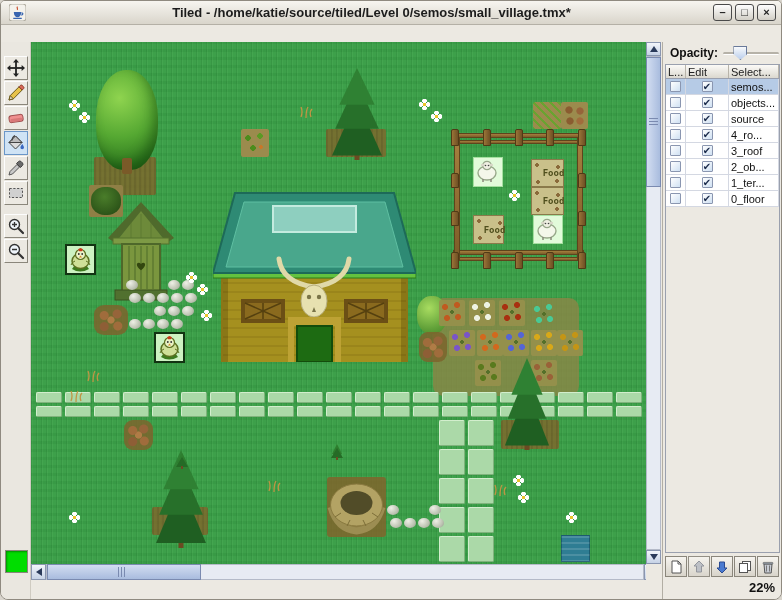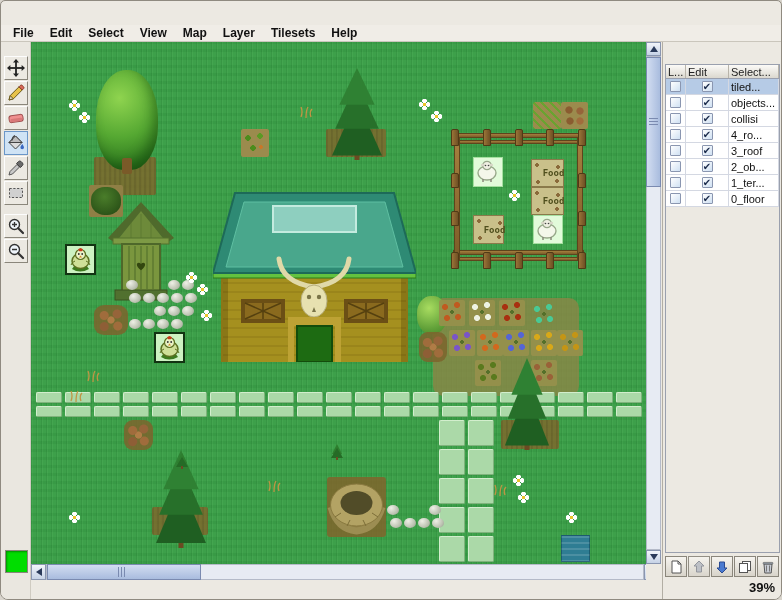--- a/index.html
+++ b/index.html
@@ -152,31 +152,38 @@
   .lbtn{width:22px;height:21px;background:linear-gradient(#f6f4ef,#d8d4ca);border:1px solid #8a867b;
         display:flex;align-items:center;justify-content:center;}
   .lbtn.dis{opacity:.9;}
   .lbtn svg{width:14px;height:14px;display:block;}
   .zoomlvl{position:absolute;right:8px;top:538px;font-size:13px;font-weight:bold;color:#111;}
 </style>
 </head>
 <body>
 
 <div class="window">
-
-  <div class="menubar">
-      <div class="menu-item">File</div>
-      <div class="menu-item">Edit</div>
-      <div class="menu-item">Select</div>
-      <div class="menu-item">View</div>
-      <div class="menu-item">Map</div>
-      <div class="menu-item">Layer</div>
-      <div class="menu-item">Tilesets</div>
-      <div class="menu-item">Help</div>
-    </div>
+  <div class="titlebar">
+    <span class="winicon">
+      <svg viewBox="0 0 16 16">
+          <rect width="16" height="16" rx="3" fill="#f4f2ec" stroke="#b0aca0"></rect>
+          <path d="M8 2.5c-1.2 1 .8 1.8-.3 3" stroke="#c84a2a" fill="none" stroke-width="1.1"></path>
+          <path d="M4.5 7.5h7c0 3-1.5 5-3.5 5s-3.5-2-3.5-5z" fill="#3a66b0"></path>
+          <path d="M11.5 8.5c1.8-.3 2.3 1.4 0 2" fill="none" stroke="#3a66b0" stroke-width="1.1"></path>
+          <path d="M4 13.5h8" stroke="#3a66b0" stroke-width="1.2"></path>
+        </svg>
+    </span>
+    <div class="title">Tiled - /home/katie/source/tiled/Level 0/semos/small_village.tmx*</div>
+    <div class="winbtns">
+        <div class="winbtn">–</div>
+        <div class="winbtn">□</div>
+        <div class="winbtn">×</div>
+      </div>
+  </div>
+
 
   <div class="toolcol">
     <div class="toolhandle"></div>
     <div id="toolbtns">
         <div class="toolbtn">
           <svg viewBox="0 0 18 18">
             <g fill="#222">
               <path d="M9 0l3 3.4H6z"></path>
               <path d="M9 18l3-3.4H6z"></path>
               <path d="M0 9l3.4-3v6z"></path>
@@ -540,52 +547,59 @@
       <div class="sb-btn" style="right: 0px; top: 0px; height: 16px;">
         <div class="tri right"></div>
       </div>
       <div class="sb-thumb h" style="top: 0px; left: 16px; height: 16px; width: 154px;">
         <div class="grip"></div>
       </div>
     </div>
   <div class="sb-corner"></div>
 
   <div class="rpanel">
+    <div class="oprow">
+      <span class="oplabel">Opacity:</span>
+      <div class="slider">
+        <div class="slider-track"></div>
+        <div class="slider-thumb" id="opthumb" style="left: 10.4px;"></div>
+      </div>
+    </div>
     <div class="ltable" id="ltable">
         <div class="lth">
           <span class="c0">L...</span>
           <span class="c1">Edit</span>
           <span class="c2">Select...</span>
         </div>
         <div class="lrow sel">
           <div class="lcell c0">
             <span class="cb"></span>
           </div>
           <div class="lcell c1">
             <span class="cb">✔</span>
           </div>
-          <div class="lcell c2 name">tiled...</div>
+          <div class="lcell c2 name">semos...</div>
         </div>
         <div class="lrow">
           <div class="lcell c0">
             <span class="cb"></span>
           </div>
           <div class="lcell c1">
             <span class="cb">✔</span>
           </div>
           <div class="lcell c2 name">objects...</div>
         </div>
         <div class="lrow">
           <div class="lcell c0">
             <span class="cb"></span>
           </div>
           <div class="lcell c1">
             <span class="cb">✔</span>
           </div>
-          <div class="lcell c2 name">collisi</div>
+          <div class="lcell c2 name">source</div>
         </div>
         <div class="lrow">
           <div class="lcell c0">
             <span class="cb"></span>
           </div>
           <div class="lcell c1">
             <span class="cb">✔</span>
           </div>
           <div class="lcell c2 name">4_ro...</div>
         </div>
@@ -650,15 +664,15 @@
           </svg>
         </div>
         <div class="lbtn">
           <svg viewBox="0 0 14 14">
             <path d="M3 4h8l-.8 9H3.8z" fill="#c8ccd4" stroke="#555"></path>
             <rect x="2" y="2.4" width="10" height="1.6" rx=".8" fill="#9aa4b0" stroke="#555" stroke-width=".6"></rect>
             <path d="M5.5 5.5v6M8.5 5.5v6" stroke="#777"></path>
           </svg>
         </div>
       </div>
-    <div class="zoomlvl">39%</div>
+    <div class="zoomlvl">22%</div>
   </div>
 </div>
 
 </body></html>

